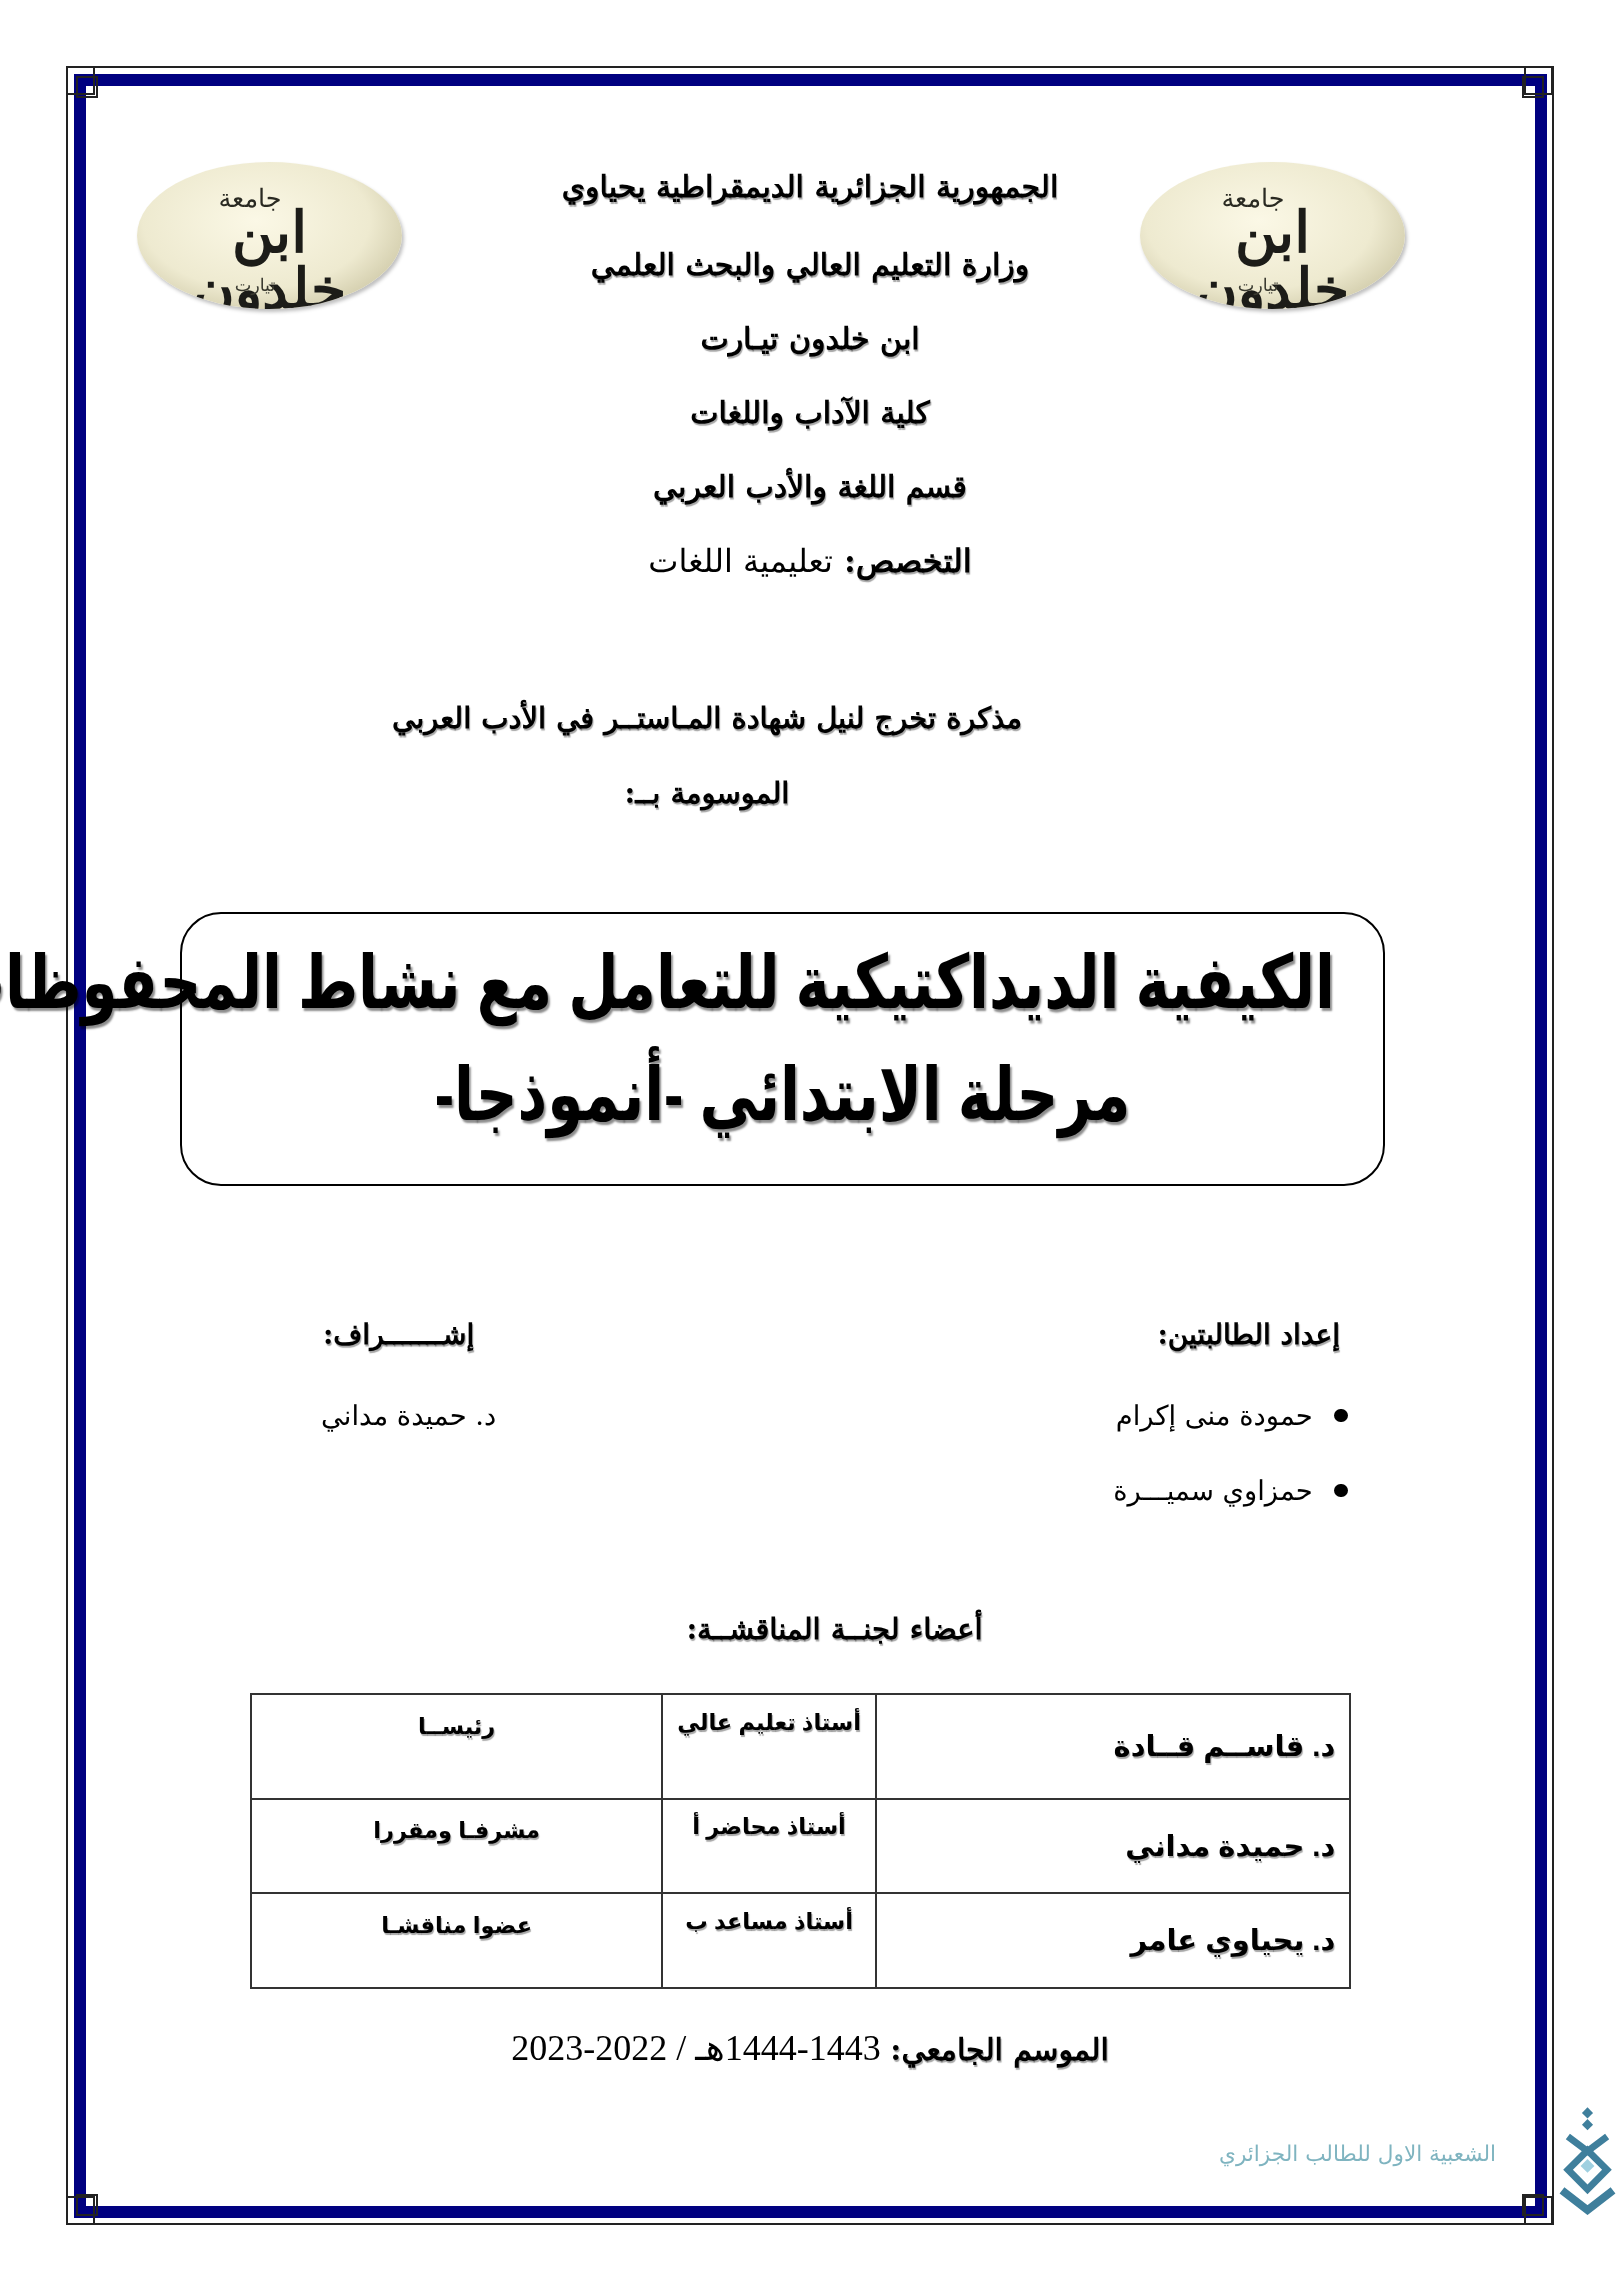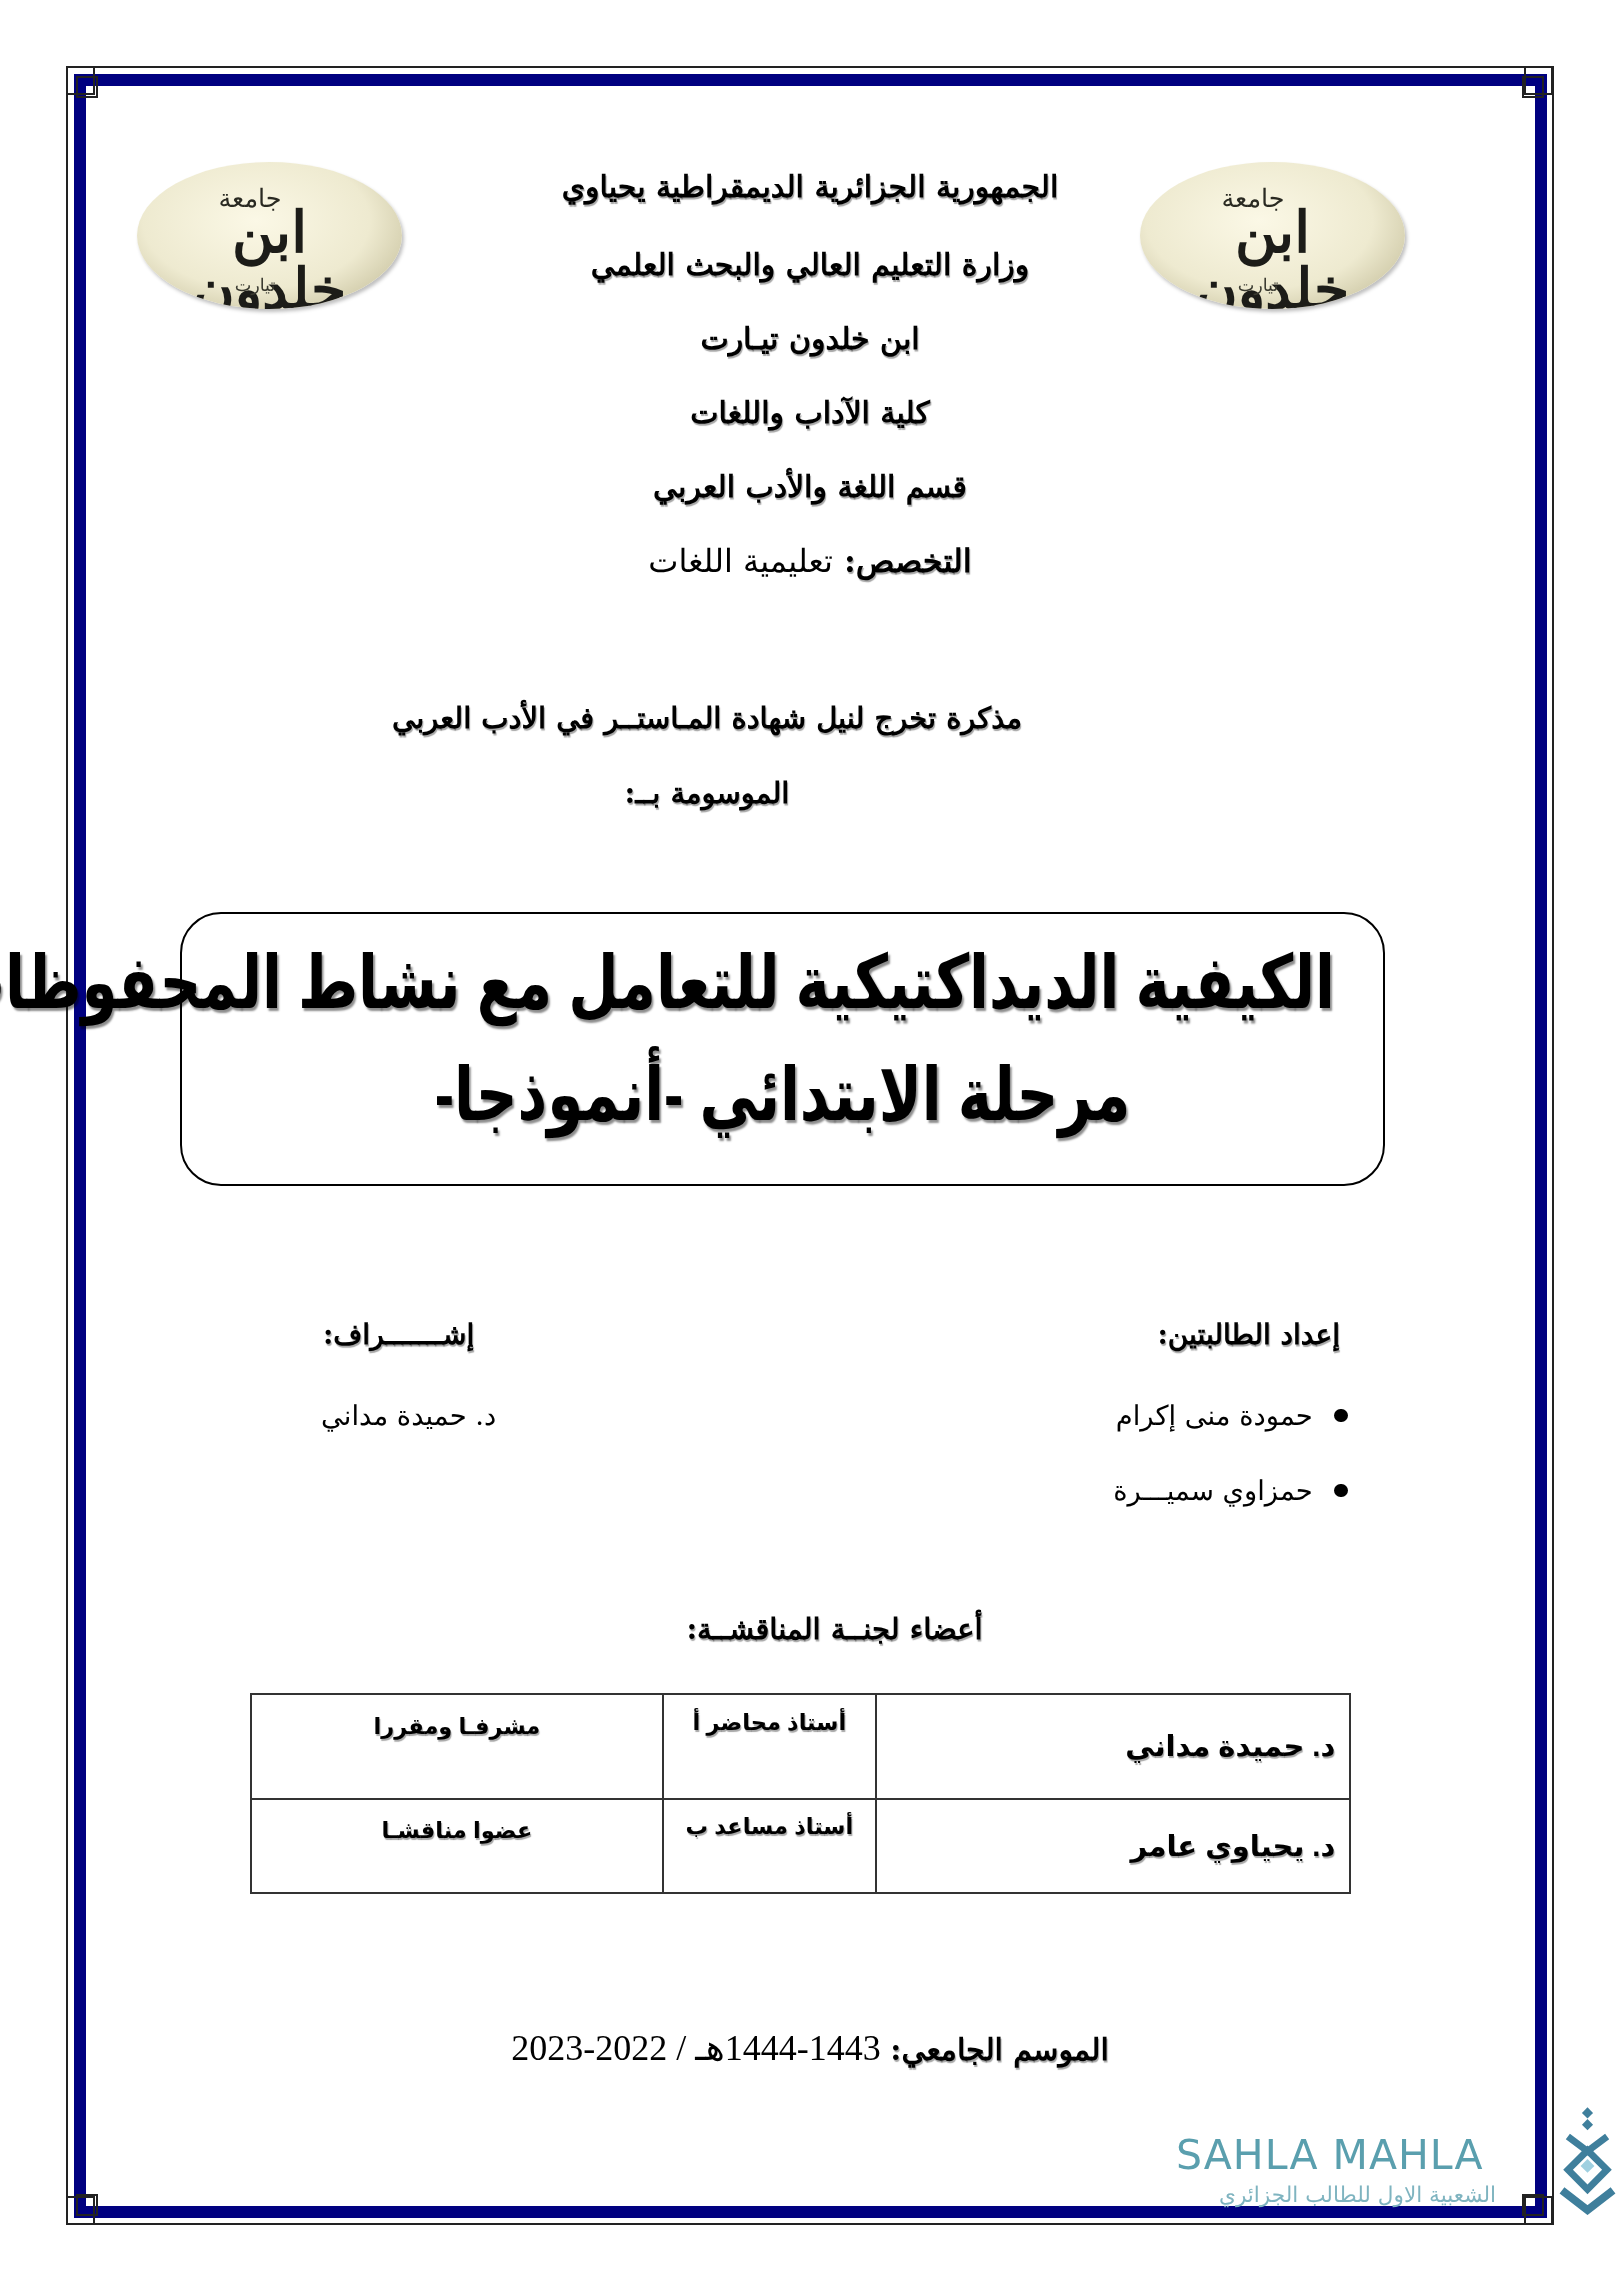--- a/index.html
+++ b/index.html
@@ -323,40 +323,44 @@
   <span class="bullet"></span>
   <span>حمزاوي سميـــرة</span>
 </div>
 
 <div class="supervisor-name">د. حميدة مداني</div>
 
 <div class="committee-head">أعضاء لجنــة المناقشــة:</div>
 
 <table class="committee">
   <tbody>
+      <tr>
+    <td class="c-name">د. قاســم قــادة</td>
+    <td class="c-rank">أستاذ تعليم عالي</td>
+    <td class="c-role">رئيســا</td>
+  </tr>
   <tr>
     <td class="c-name">د. حميدة مداني</td>
     <td class="c-rank">أستاذ محاضر أ</td>
     <td class="c-role">مشرفـا ومقررا</td>
   </tr>
   <tr>
     <td class="c-name">د. يحياوي عامر</td>
     <td class="c-rank">أستاذ مساعد ب</td>
     <td class="c-role">عضوا مناقشـا</td>
   </tr>
 </tbody>
   </table>
 
 <div class="year-line">
   <span class="yl-label">الموسم الجامعي:</span>
   <span class="yl-value">1443-1444هـ / 2022-2023</span>
 </div>
 
 <div class="watermark">
-  <div class="wm-title">SAHLA MAHLA</div>
   <div class="wm-sub">الشعبية الاول للطالب الجزائري</div>
 </div>
 <svg class="wm-emblem" viewBox="0 0 60 110">
   <rect x="26" y="2" width="8" height="8" transform="rotate(45 30 6)" fill="#3f7f9c"></rect>
   <rect x="26" y="14" width="8" height="8" transform="rotate(45 30 18)" fill="#3f7f9c"></rect>
   <path d="M10 30 L30 45 L50 30" stroke="#3f7f9c" stroke-width="7" fill="none"></path>
   <rect x="16" y="50" width="28" height="28" transform="rotate(45 30 64)" fill="none" stroke="#3f7f9c" stroke-width="7"></rect>
   <rect x="25" y="55" width="10" height="10" transform="rotate(45 30 60)" fill="#9fd0e0"></rect>
   <path d="M4 85 L30 105 L56 85" stroke="#3f7f9c" stroke-width="8" fill="none"></path>
 </svg>

